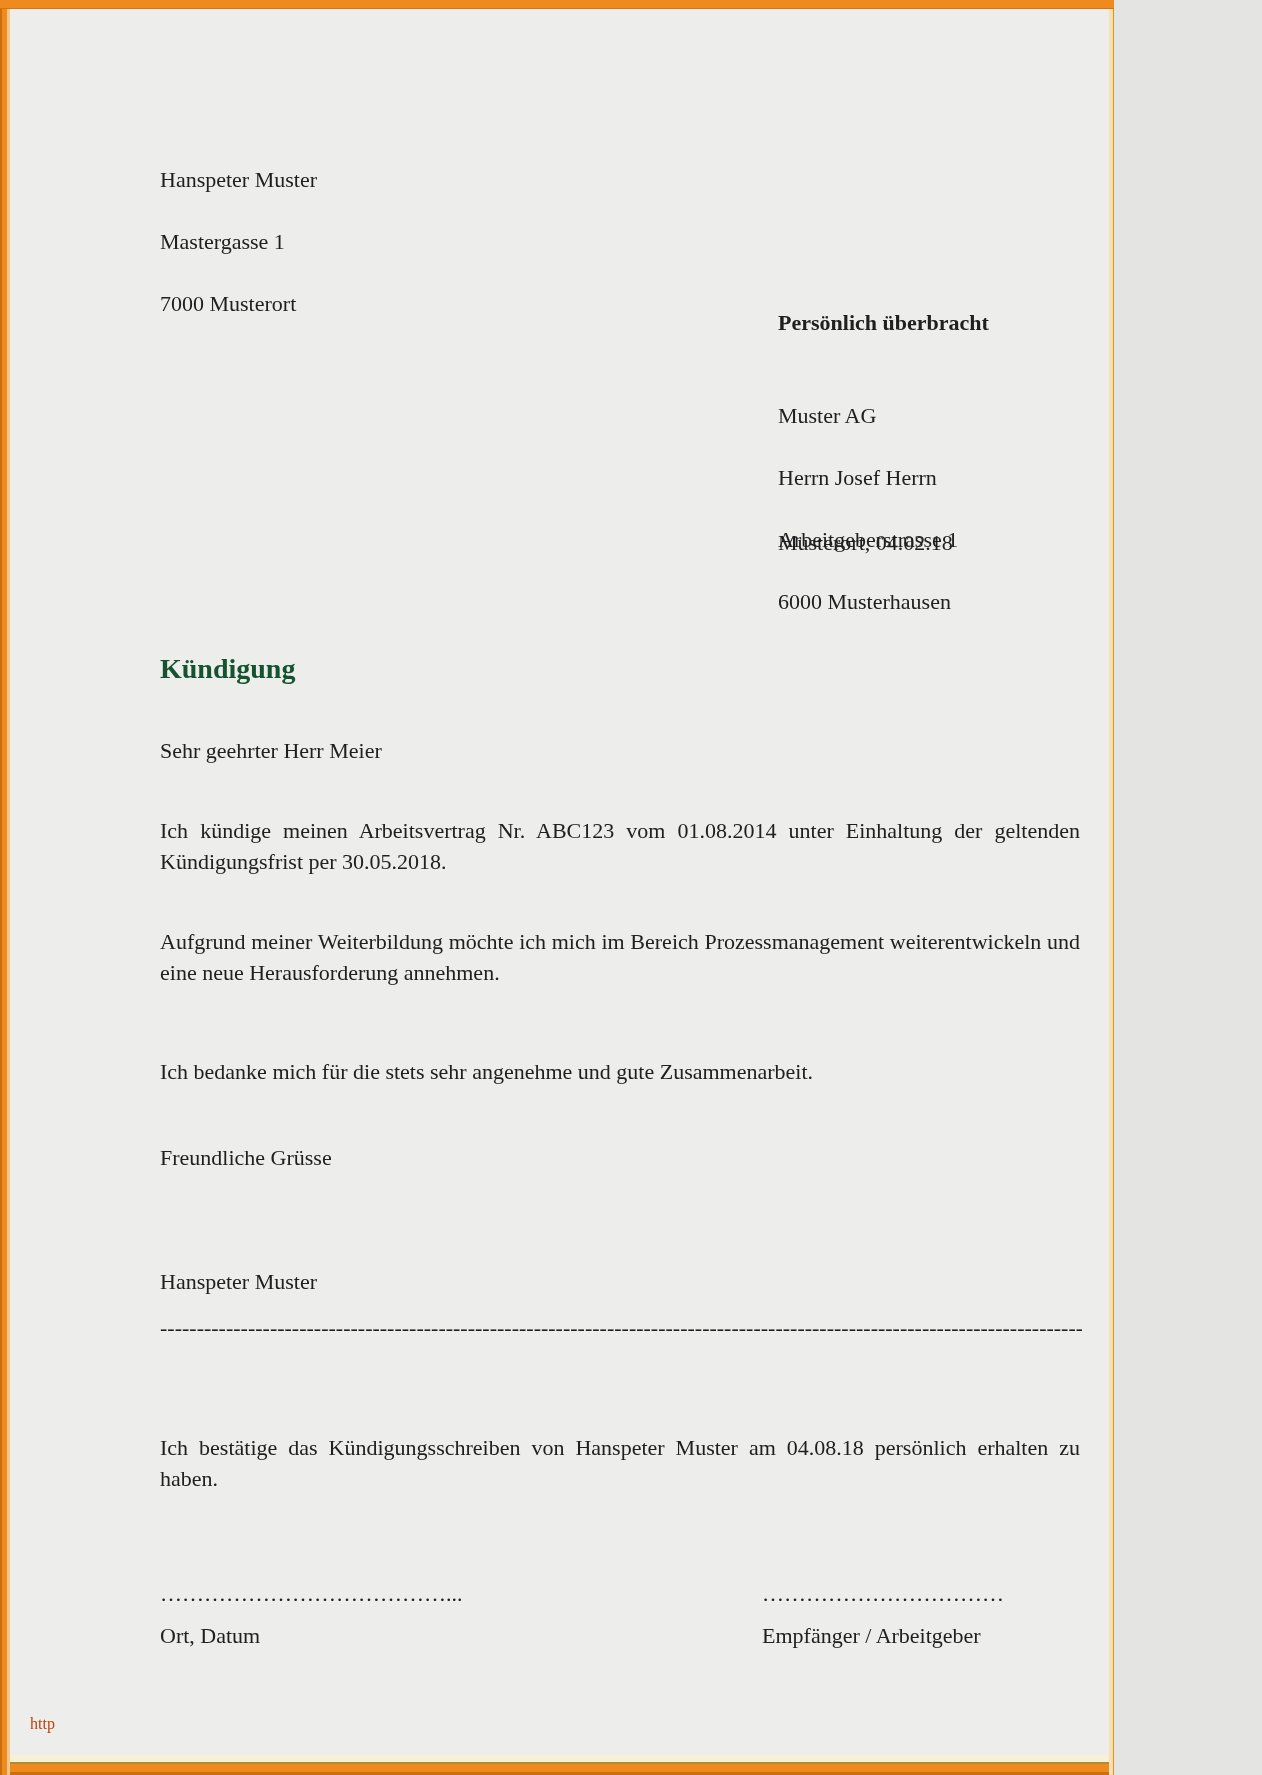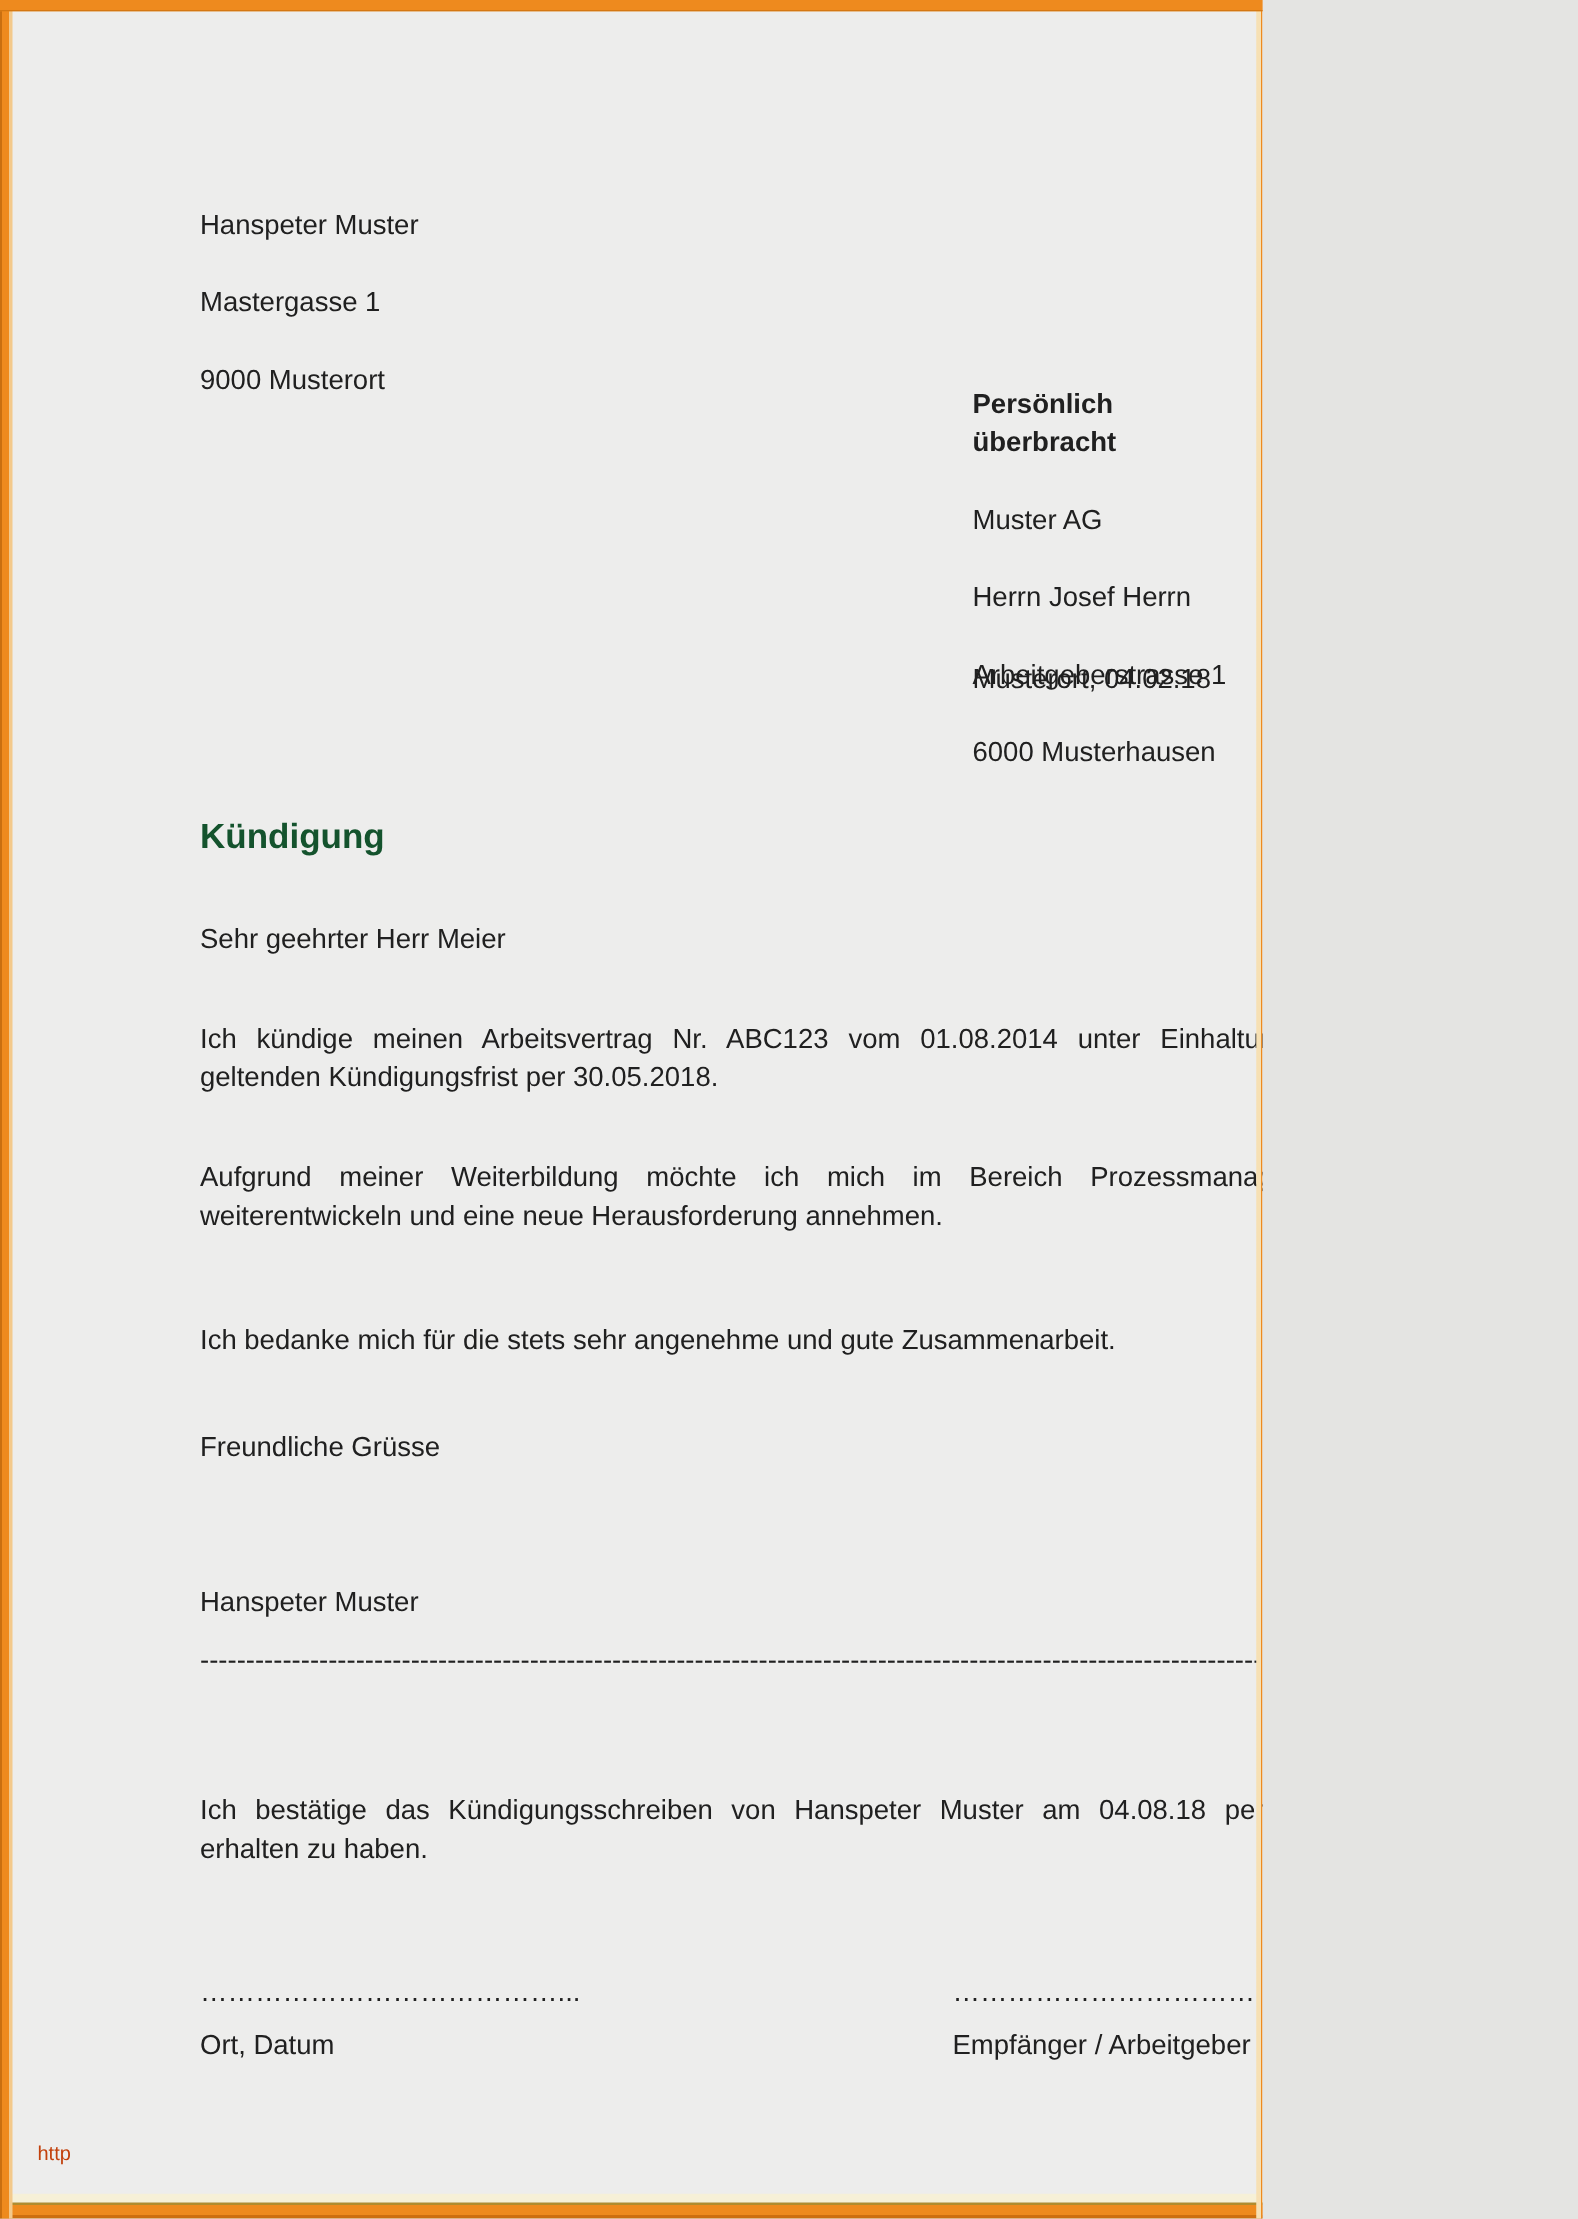--- a/index.html
+++ b/index.html
@@ -1,20 +1,20 @@
 <!DOCTYPE html>
 <html><head>
 <meta charset="utf-8">
 <style>
   html,body{margin:0;padding:0;background:#e4e4e2;}
   .page{
     position:relative;
-    width:1010px;height:1775px;
+    width:1114px;height:1775px;
     background:#ededec;
-    font-family:Liberation Sans, sans-serif;
+    font-family:Liberation Serif, serif;
     color:#202020;
     overflow:hidden;
   }
   
   .frame-top{position:absolute;top:0;left:0;width:1262px;height:9px;
     background:#ee8a1e;border-bottom:1px solid #d47712;box-sizing:border-box;z-index:5;}
   .frame-left{position:absolute;top:0;left:0;width:10px;height:1775px;z-index:4;
     background:linear-gradient(to right,#c96f10 0px,#c96f10 2px,#ee8a1e 2px,#ee8a1e 7px,#f3c98b 7px,#f3c98b 10px);}
   .frame-right{position:absolute;top:0;right:0;width:5px;height:1775px;z-index:4;
     background:linear-gradient(to left,#ee8a1e 0px,#ee8a1e 1px,#f6e0b4 1px,#f6e0b4 5px);}
@@ -51,21 +51,21 @@
   <div class="frame-bottom">
     <div class="cream"></div>
     <div class="olive"></div>
     <div class="orange"></div>
     <div class="dark"></div>
   </div>
 
   <div class="txt left-col" style="top:133px;">
     <div>Hanspeter Muster</div>
     <div>Mastergasse 1</div>
-    <div>9000 Musterort</div>
+    <div>7000 Musterort</div>
   </div>
 
   <div class="txt addr-col bold" style="top:307px;">Persönlich überbracht</div>
 
   <div class="txt addr-col" style="top:369px;">
     <div>Muster AG</div>
     <div>Herrn Josef Herrn</div>
     <div>Arbeitgeberstrasse 1</div>
     <div>6000 Musterhausen</div>
   </div>

